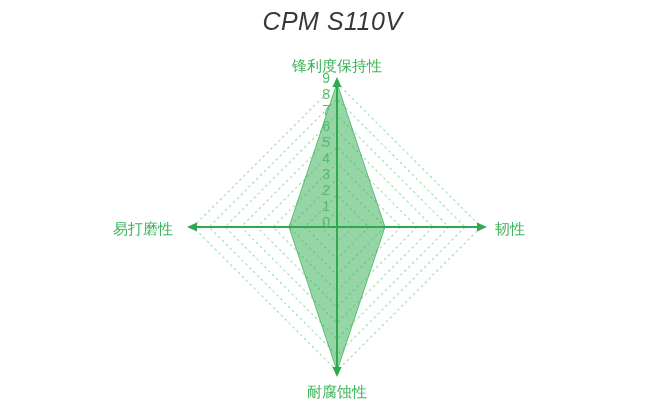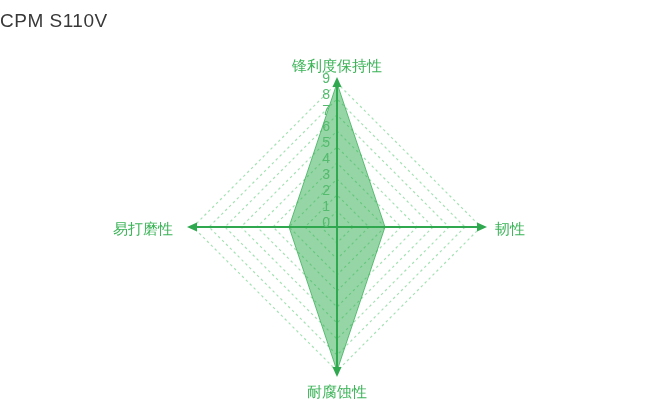--- a/index.html
+++ b/index.html
@@ -6,23 +6,24 @@
   body{
     width:665px;height:405px;
     background:#ffffff;
     position:relative;
     overflow:hidden;
     font-family:"Liberation Sans", sans-serif;
   }
   .chart-wrap{position:absolute;inset:0;}
   .title{
     position:absolute;top:7px;left:0;width:100%;
-    text-align:left;
-    font-size:19px;line-height:28px;font-weight:400;
+    text-align:center;
+    font-size:25px;line-height:28px;font-weight:400;
     letter-spacing:0.5px;
+    font-style:italic;
   }
   svg{position:absolute;top:0;left:0;}
   svg text{font-family:"Liberation Sans", sans-serif;}
 </style>
 </head>
 <body>
 
 <div class="chart-wrap">
   <div class="title" style="color: rgb(56, 56, 56);">CPM S110V</div>
   <svg id="radar-svg" width="665" height="405" viewBox="0 0 665 405">

